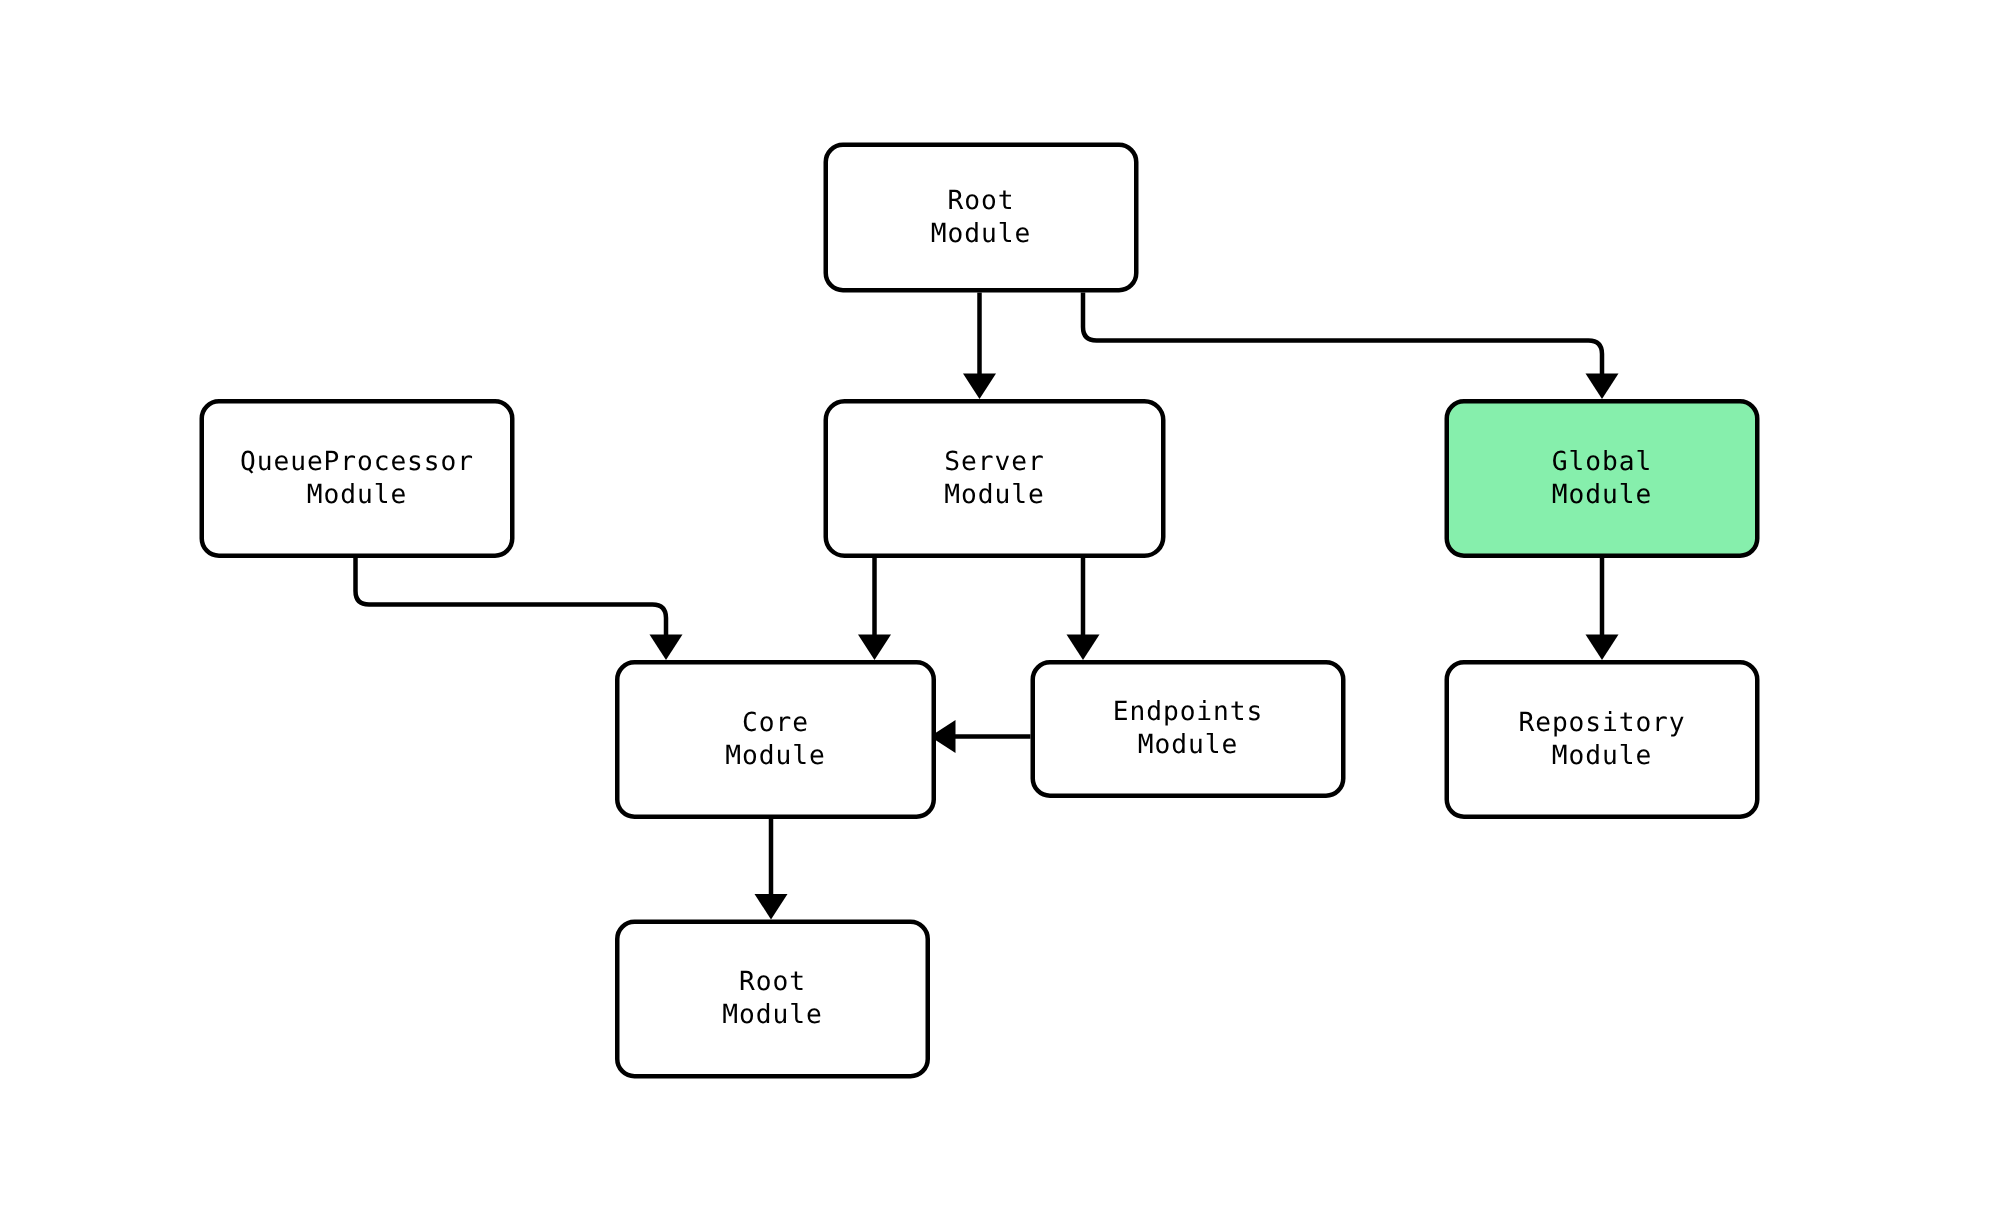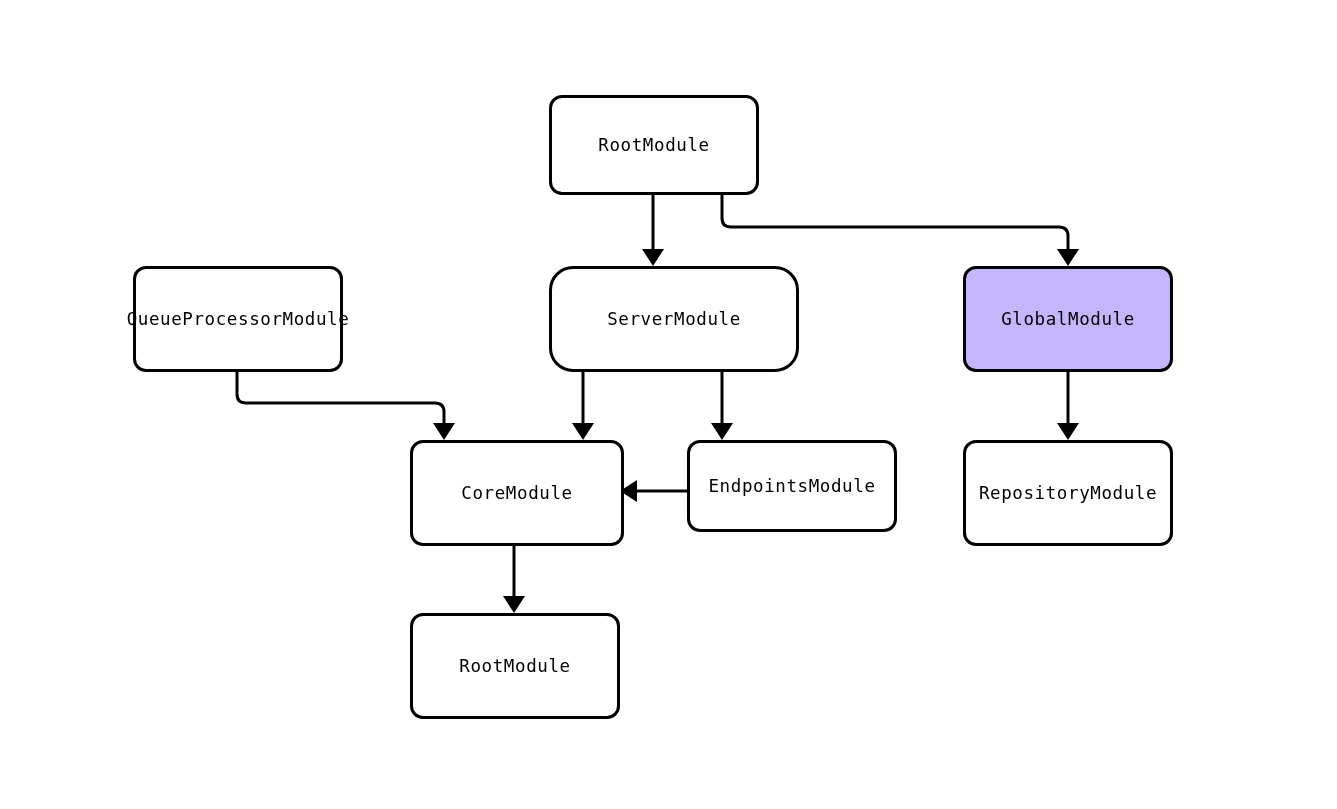--- a/index.html
+++ b/index.html
@@ -27,21 +27,21 @@
     width: 1337px;
     height: 809px;
   }
   .node {
     position: absolute;
     box-sizing: border-box;
     background: #ffffff;
     border: 3px solid #000000;
     border-radius: 13px;
     display: flex;
-    flex-direction: row;
+    flex-direction: column;
     align-items: center;
     justify-content: center;
     color: #000000;
     z-index: 2;
   }
   .node-line {
     font-size: 17.5px;
     line-height: 22px;
     letter-spacing: 0.6px;
     white-space: pre;
@@ -90,25 +90,25 @@
 
   <div id="node-layer">
       <div class="node" style="left: 549px; top: 95px; width: 210px; height: 100px; background: rgb(255, 255, 255); border-color: rgb(0, 0, 0); border-width: 3px; border-radius: 13px;">
         <div class="node-line">Root</div>
         <div class="node-line">Module</div>
       </div>
       <div class="node" style="left: 133px; top: 266px; width: 210px; height: 106px; background: rgb(255, 255, 255); border-color: rgb(0, 0, 0); border-width: 3px; border-radius: 13px;">
         <div class="node-line">QueueProcessor</div>
         <div class="node-line">Module</div>
       </div>
-      <div class="node" style="left: 549px; top: 266px; width: 250px; height: 106px; background: rgb(255, 255, 255); border-color: rgb(0, 0, 0); border-width: 3px; border-radius: 24px;">
+      <div class="node" style="left: 549px; top: 266px; width: 228px; height: 106px; background: rgb(255, 255, 255); border-color: rgb(0, 0, 0); border-width: 3px; border-radius: 14px;">
         <div class="node-line">Server</div>
         <div class="node-line">Module</div>
       </div>
-      <div class="node" style="left: 963px; top: 266px; width: 210px; height: 106px; background: #c4b5fd; border-color: rgb(0, 0, 0); border-width: 3px; border-radius: 13px;">
+      <div class="node" style="left: 963px; top: 266px; width: 210px; height: 106px; background: #86efac; border-color: rgb(0, 0, 0); border-width: 3px; border-radius: 13px;">
         <div class="node-line">Global</div>
         <div class="node-line">Module</div>
       </div>
       <div class="node" style="left: 410px; top: 440px; width: 214px; height: 106px; background: rgb(255, 255, 255); border-color: rgb(0, 0, 0); border-width: 3px; border-radius: 13px;">
         <div class="node-line">Core</div>
         <div class="node-line">Module</div>
       </div>
       <div class="node" style="left: 687px; top: 440px; width: 210px; height: 92px; background: rgb(255, 255, 255); border-color: rgb(0, 0, 0); border-width: 3px; border-radius: 13px;">
         <div class="node-line">Endpoints</div>
         <div class="node-line">Module</div>

